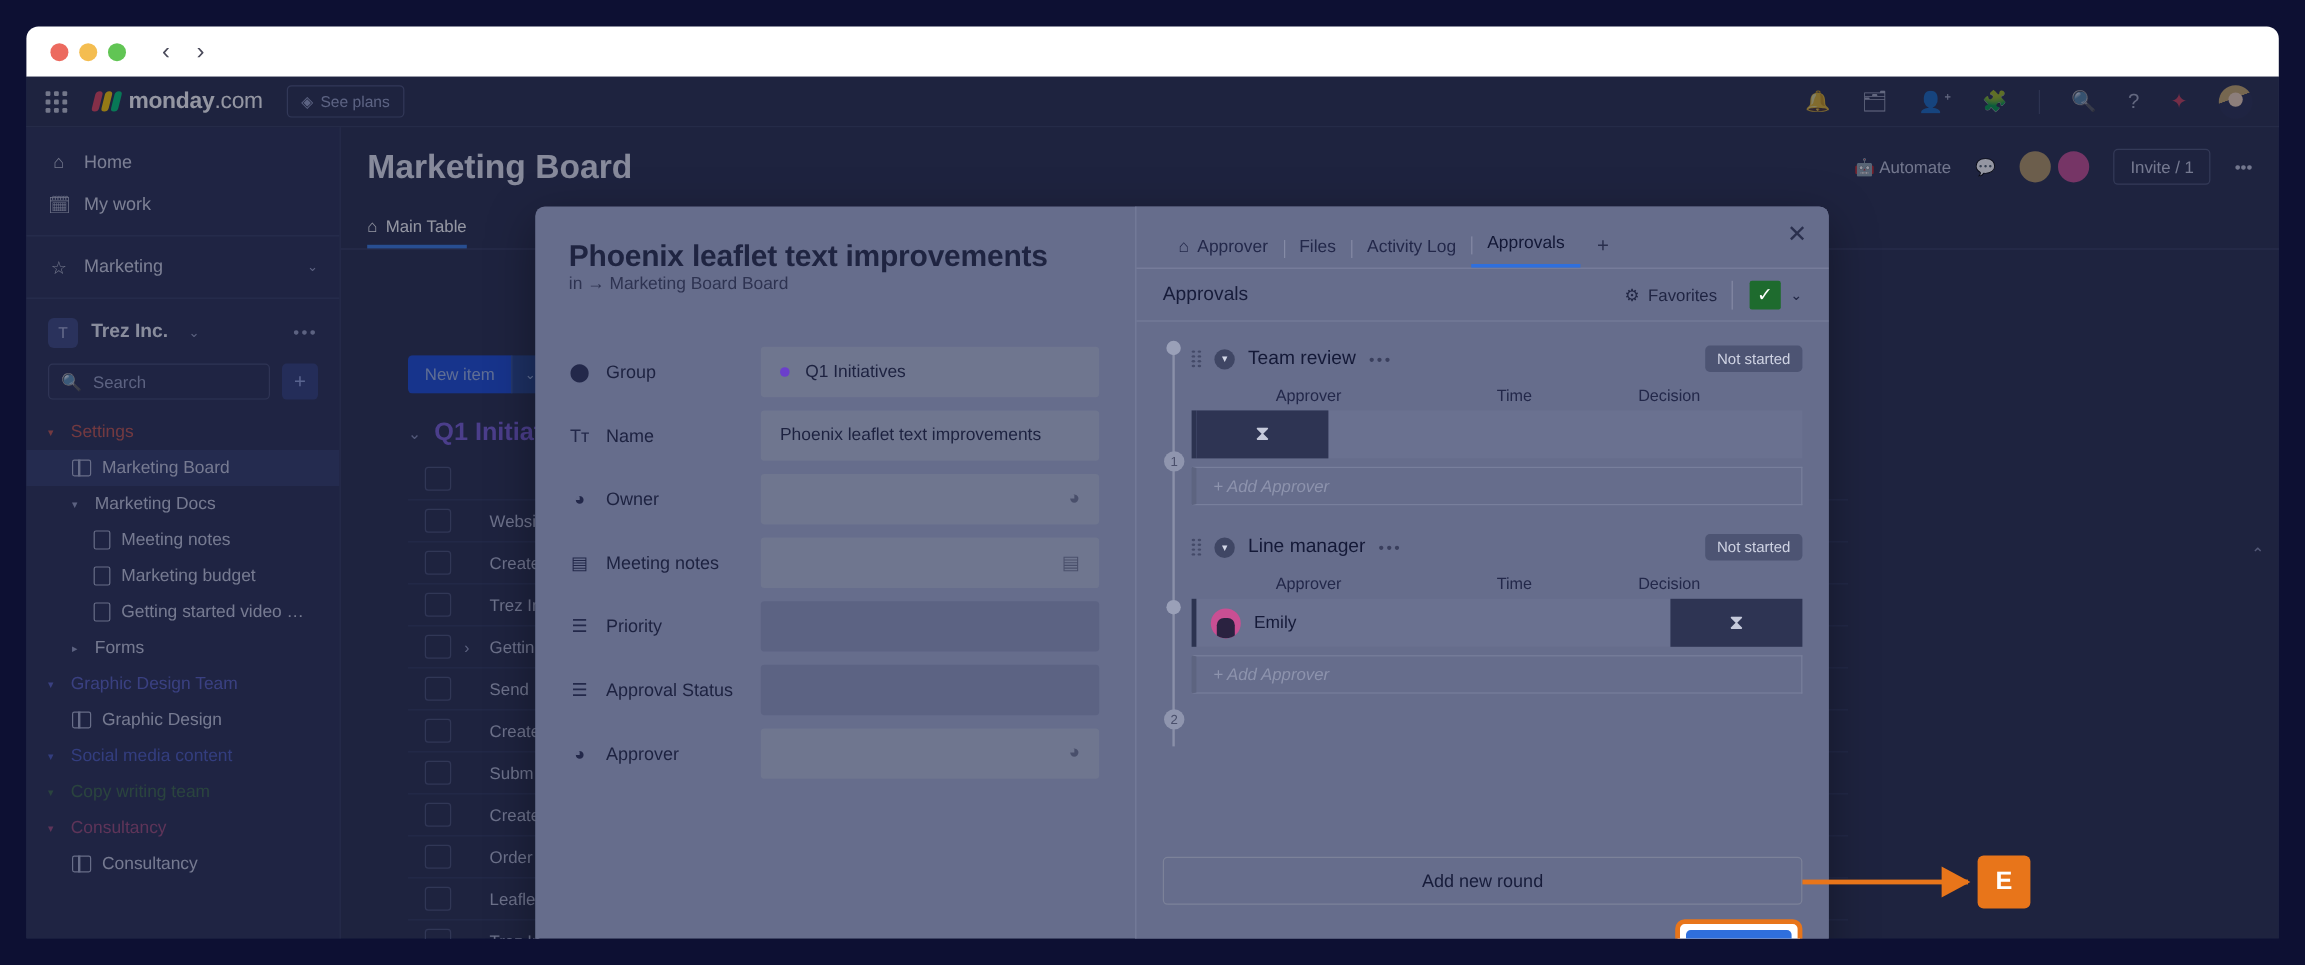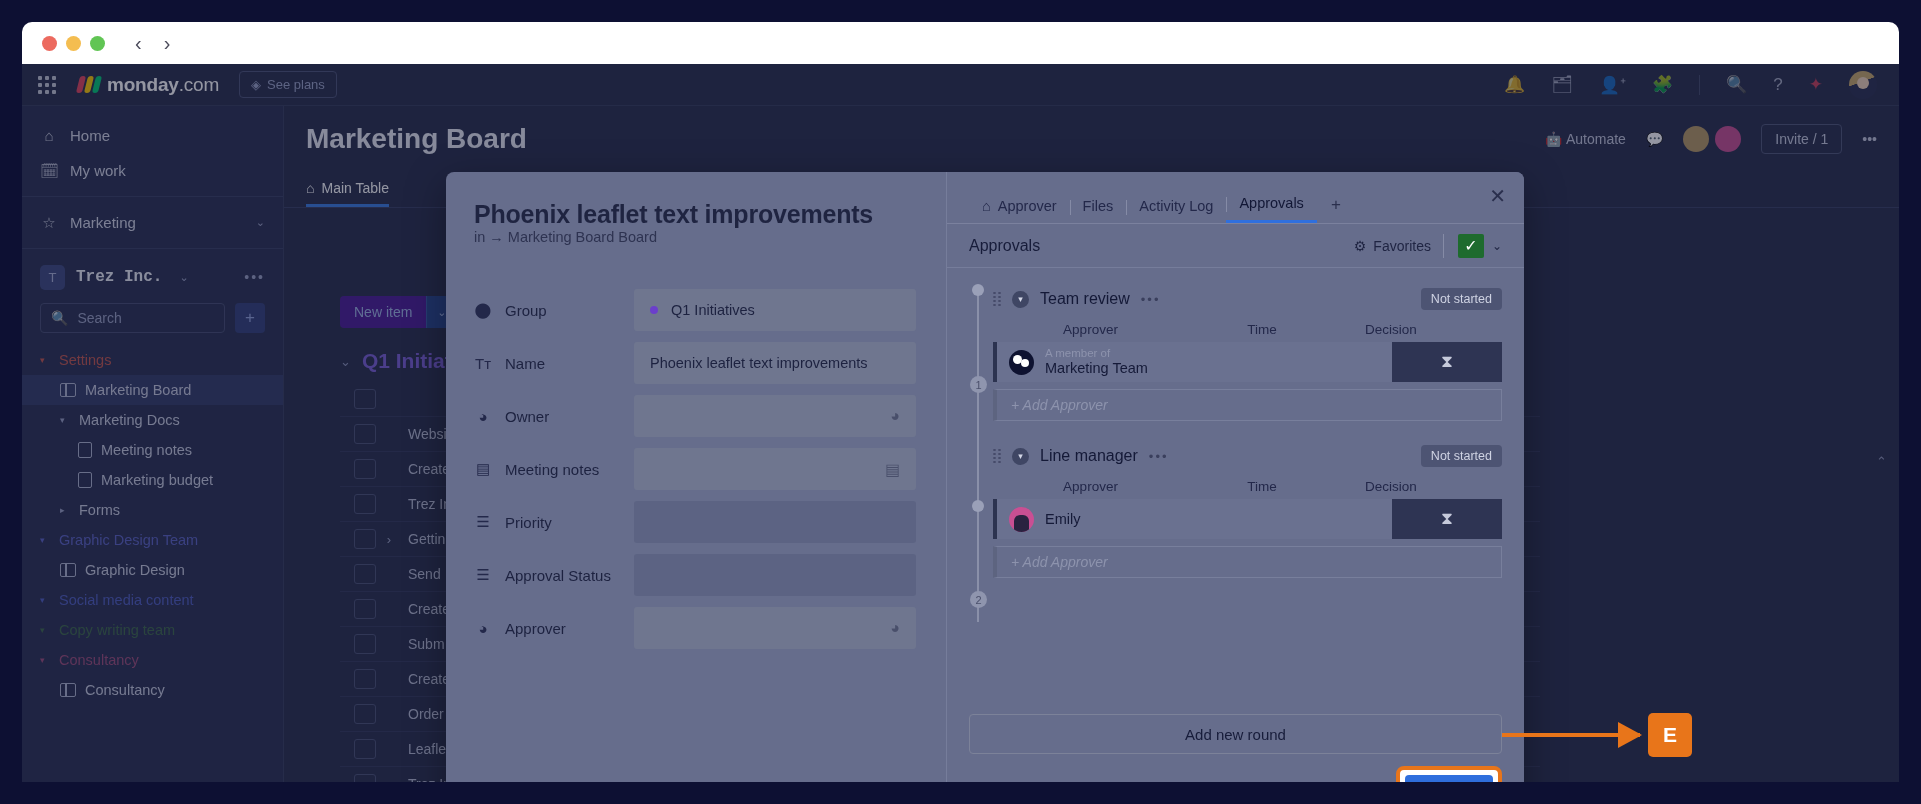--- a/index.html
+++ b/index.html
@@ -78,21 +78,21 @@
     border-bottom: 1px solid #3a4164;
   }
   .btab { color: #c9cde0; font-size: 14px; display: flex; align-items: center; gap: 7px; padding-bottom: 8px; }
   .btab.active { border-bottom: 3px solid #3b7de1; color: #fff; }
 
   
   #new-item {
     position: absolute; left: 318px; top: 232px;
     display: flex; height: 32px; border-radius: 4px; overflow: hidden;
   }
-  #new-item .main { background: #4c1d95; color: #9fb6e6; font-size: 14px; padding: 0 14px; display: flex; align-items: center; }
+  #new-item .main { background: #1d4ed8; color: #9fb6e6; font-size: 14px; padding: 0 14px; display: flex; align-items: center; }
   #new-item .caret { background: #2a4party; }
   #new-item .caret { background: #27468c; color: #9fb6e6; width: 30px; display: flex; align-items: center; justify-content: center; font-size: 11px; border-left: 1px solid #3a5ba8; }
 
   
   #group-row { position: absolute; left: 318px; top: 285px; display: flex; align-items: center; gap: 11px; }
   #group-row .chev { color: #8b92b8; font-size: 13px; }
   #group-row .gname { color: #7a5fd6; font-size: 21px; font-weight: 700; }
 
   
   #board-table { position: absolute; left: 318px; top: 318px; width: 1200px; }
@@ -105,21 +105,21 @@
   #sidebar {
     position: absolute; left: 0; top: 42px; width: 262px; height: calc(100% - 42px);
     background: #2b3152; border-right: 1px solid #373e60;
     padding-top: 12px; overflow: hidden;
   }
   .snav { display: flex; align-items: center; gap: 12px; height: 35px; padding: 0 18px; color: #d3d6e6; font-size: 15px; }
   .snav .ic { width: 18px; text-align: center; font-size: 15px; opacity: .9; }
   .sdiv { height: 1px; background: #3a4165; margin: 8px 0; }
   #workspace { display: flex; align-items: center; gap: 11px; padding: 0 18px; height: 40px; }
   #ws-badge { width: 25px; height: 25px; border-radius: 5px; background: #3f4a80; color: #aab1d6; font-size: 13px; display:flex; align-items:center; justify-content:center; }
-  #ws-name { color: #eceef6; font-size: 16px; font-weight: 700; font-family: Liberation Mono, monospace; }
+  #ws-name { color: #eceef6; font-size: 16px; font-weight: 700; }
   #ws-chev { margin-left: 6px; color: #9aa1c4; font-size: 11px; }
   #ws-dots { margin-left: auto; color: #9aa1c4; letter-spacing: 2px; font-size: 14px; }
   #search-row { display: flex; align-items: center; gap: 10px; padding: 0 18px; margin-top: 6px; }
   #search-box {
     flex: 1; height: 30px; border: 1px solid #474e74; border-radius: 4px;
     display: flex; align-items: center; gap: 9px; padding: 0 10px; color: #9aa1c4; font-size: 14px;
   }
   #search-add { width: 30px; height: 30px; border-radius: 4px; background: #34407a; color: #94a4dd; font-size: 17px; display:flex; align-items:center; justify-content:center; }
   .tree { margin-top: 12px; }
   .tnode { display: flex; align-items: center; gap: 9px; height: 30px; font-size: 14.5px; padding-left: 18px; }
@@ -364,20 +364,24 @@
           <span style="color:#c8cce0">Marketing Docs</span>
         </div>
         <div class="tnode l3">
           <span class="doc-ic"></span>
           <span style="color:#c8cce0">Meeting notes</span>
         </div>
         <div class="tnode l3">
           <span class="doc-ic"></span>
           <span style="color:#c8cce0">Marketing budget</span>
         </div>
+        <div class="tnode l3">
+          <span class="doc-ic"></span>
+          <span style="color:#c8cce0">Getting started video …</span>
+        </div>
         <div class="tnode l2">
           <span class="tri" style="color:#9aa1c4">▸</span>
           <span style="color:#c8cce0">Forms</span>
         </div>
         <div class="tnode l1">
           <span class="tri" style="color:#5b63c4">▾</span>
           <span style="color:#5b63c4">Graphic Design Team</span>
         </div>
         <div class="tnode l2">
           <span class="board-ic"></span>
@@ -632,27 +636,20 @@
                 <span class="round-name">Team review</span>
                 <span class="round-dots">•••</span>
                 <span class="round-status">Not started</span>
               </div>
               <div class="cols">
                 <span class="col-approver">Approver</span>
                 <span class="col-time">Time</span>
                 <span class="col-decision">Decision</span>
               </div>
               <div class="approver-row">
-                <span class="who">
-                  <span class="team-av"></span>
-                  <span class="meta">
-                    <div class="small">A member of</div>
-                    <div class="big">Marketing Team</div>
-                  </span>
-                </span>
                 <span class="decision-cell">
                   <span>⧗</span>
                 </span>
               </div>
               <div class="add-approver">+ Add Approver</div>
             </div>
             <div class="round" style="margin-top: 18px;">
               <div class="round-head">
                 <span class="drag-dots">
                   <i></i>

